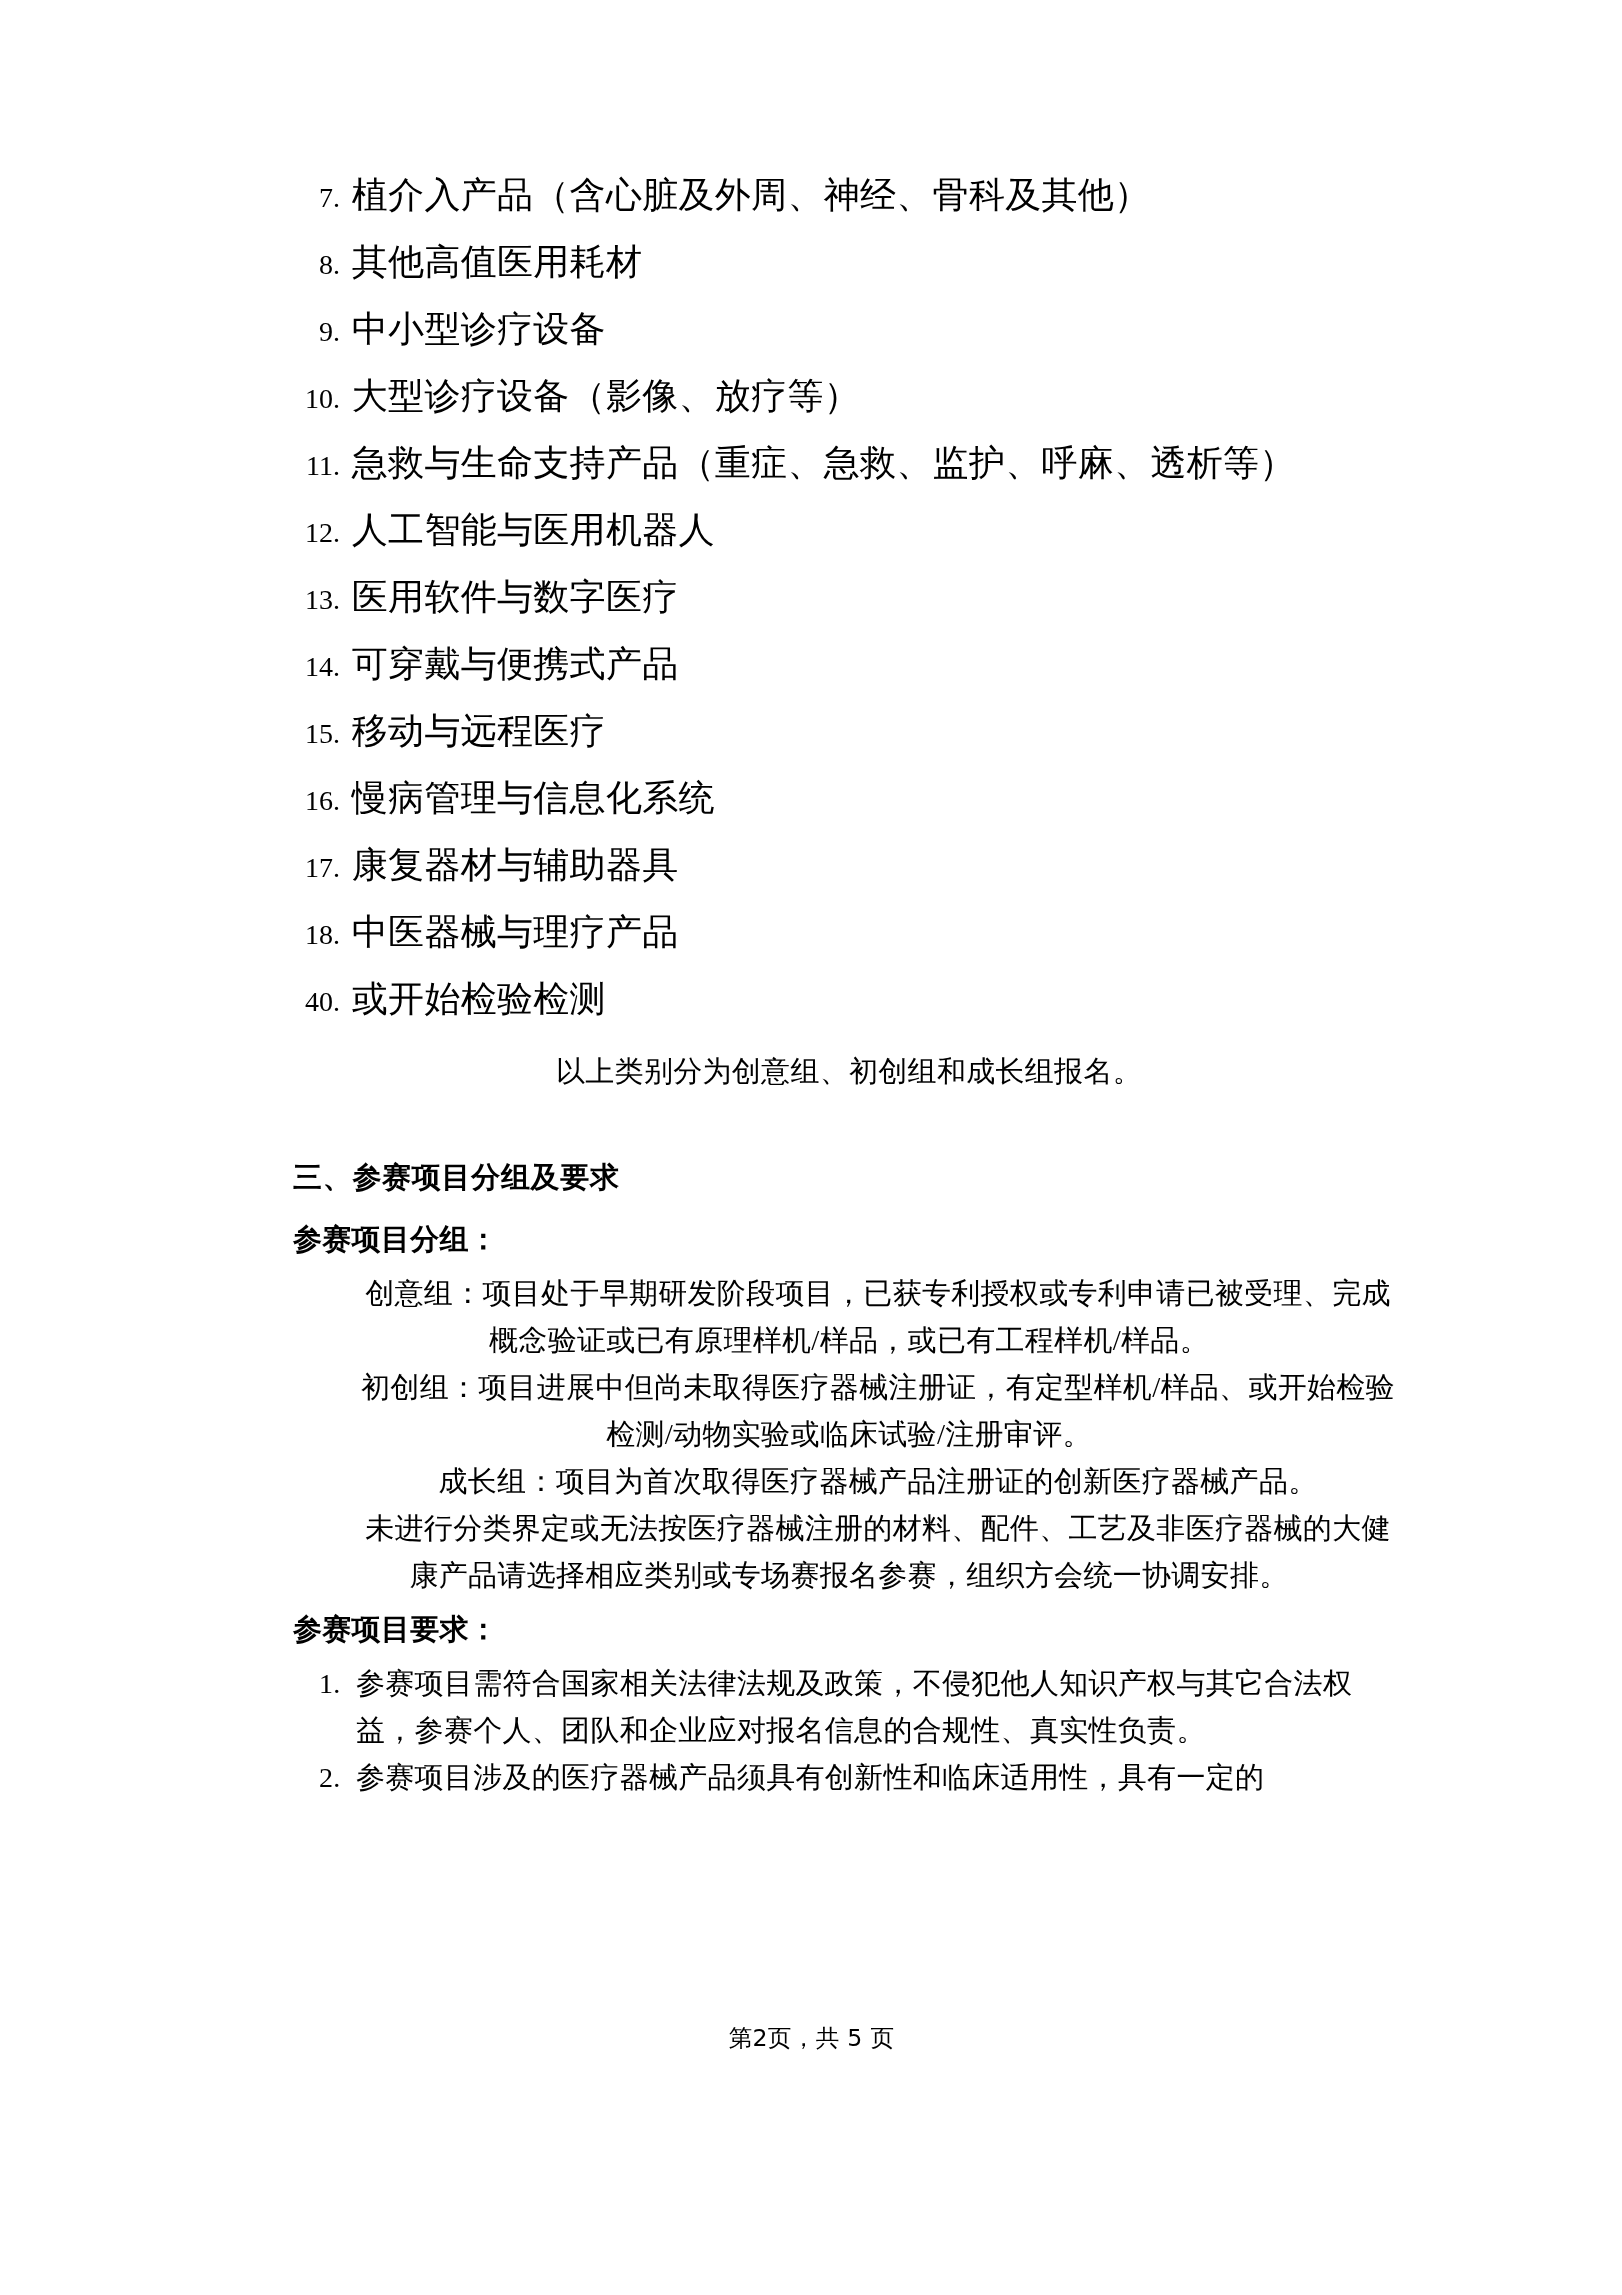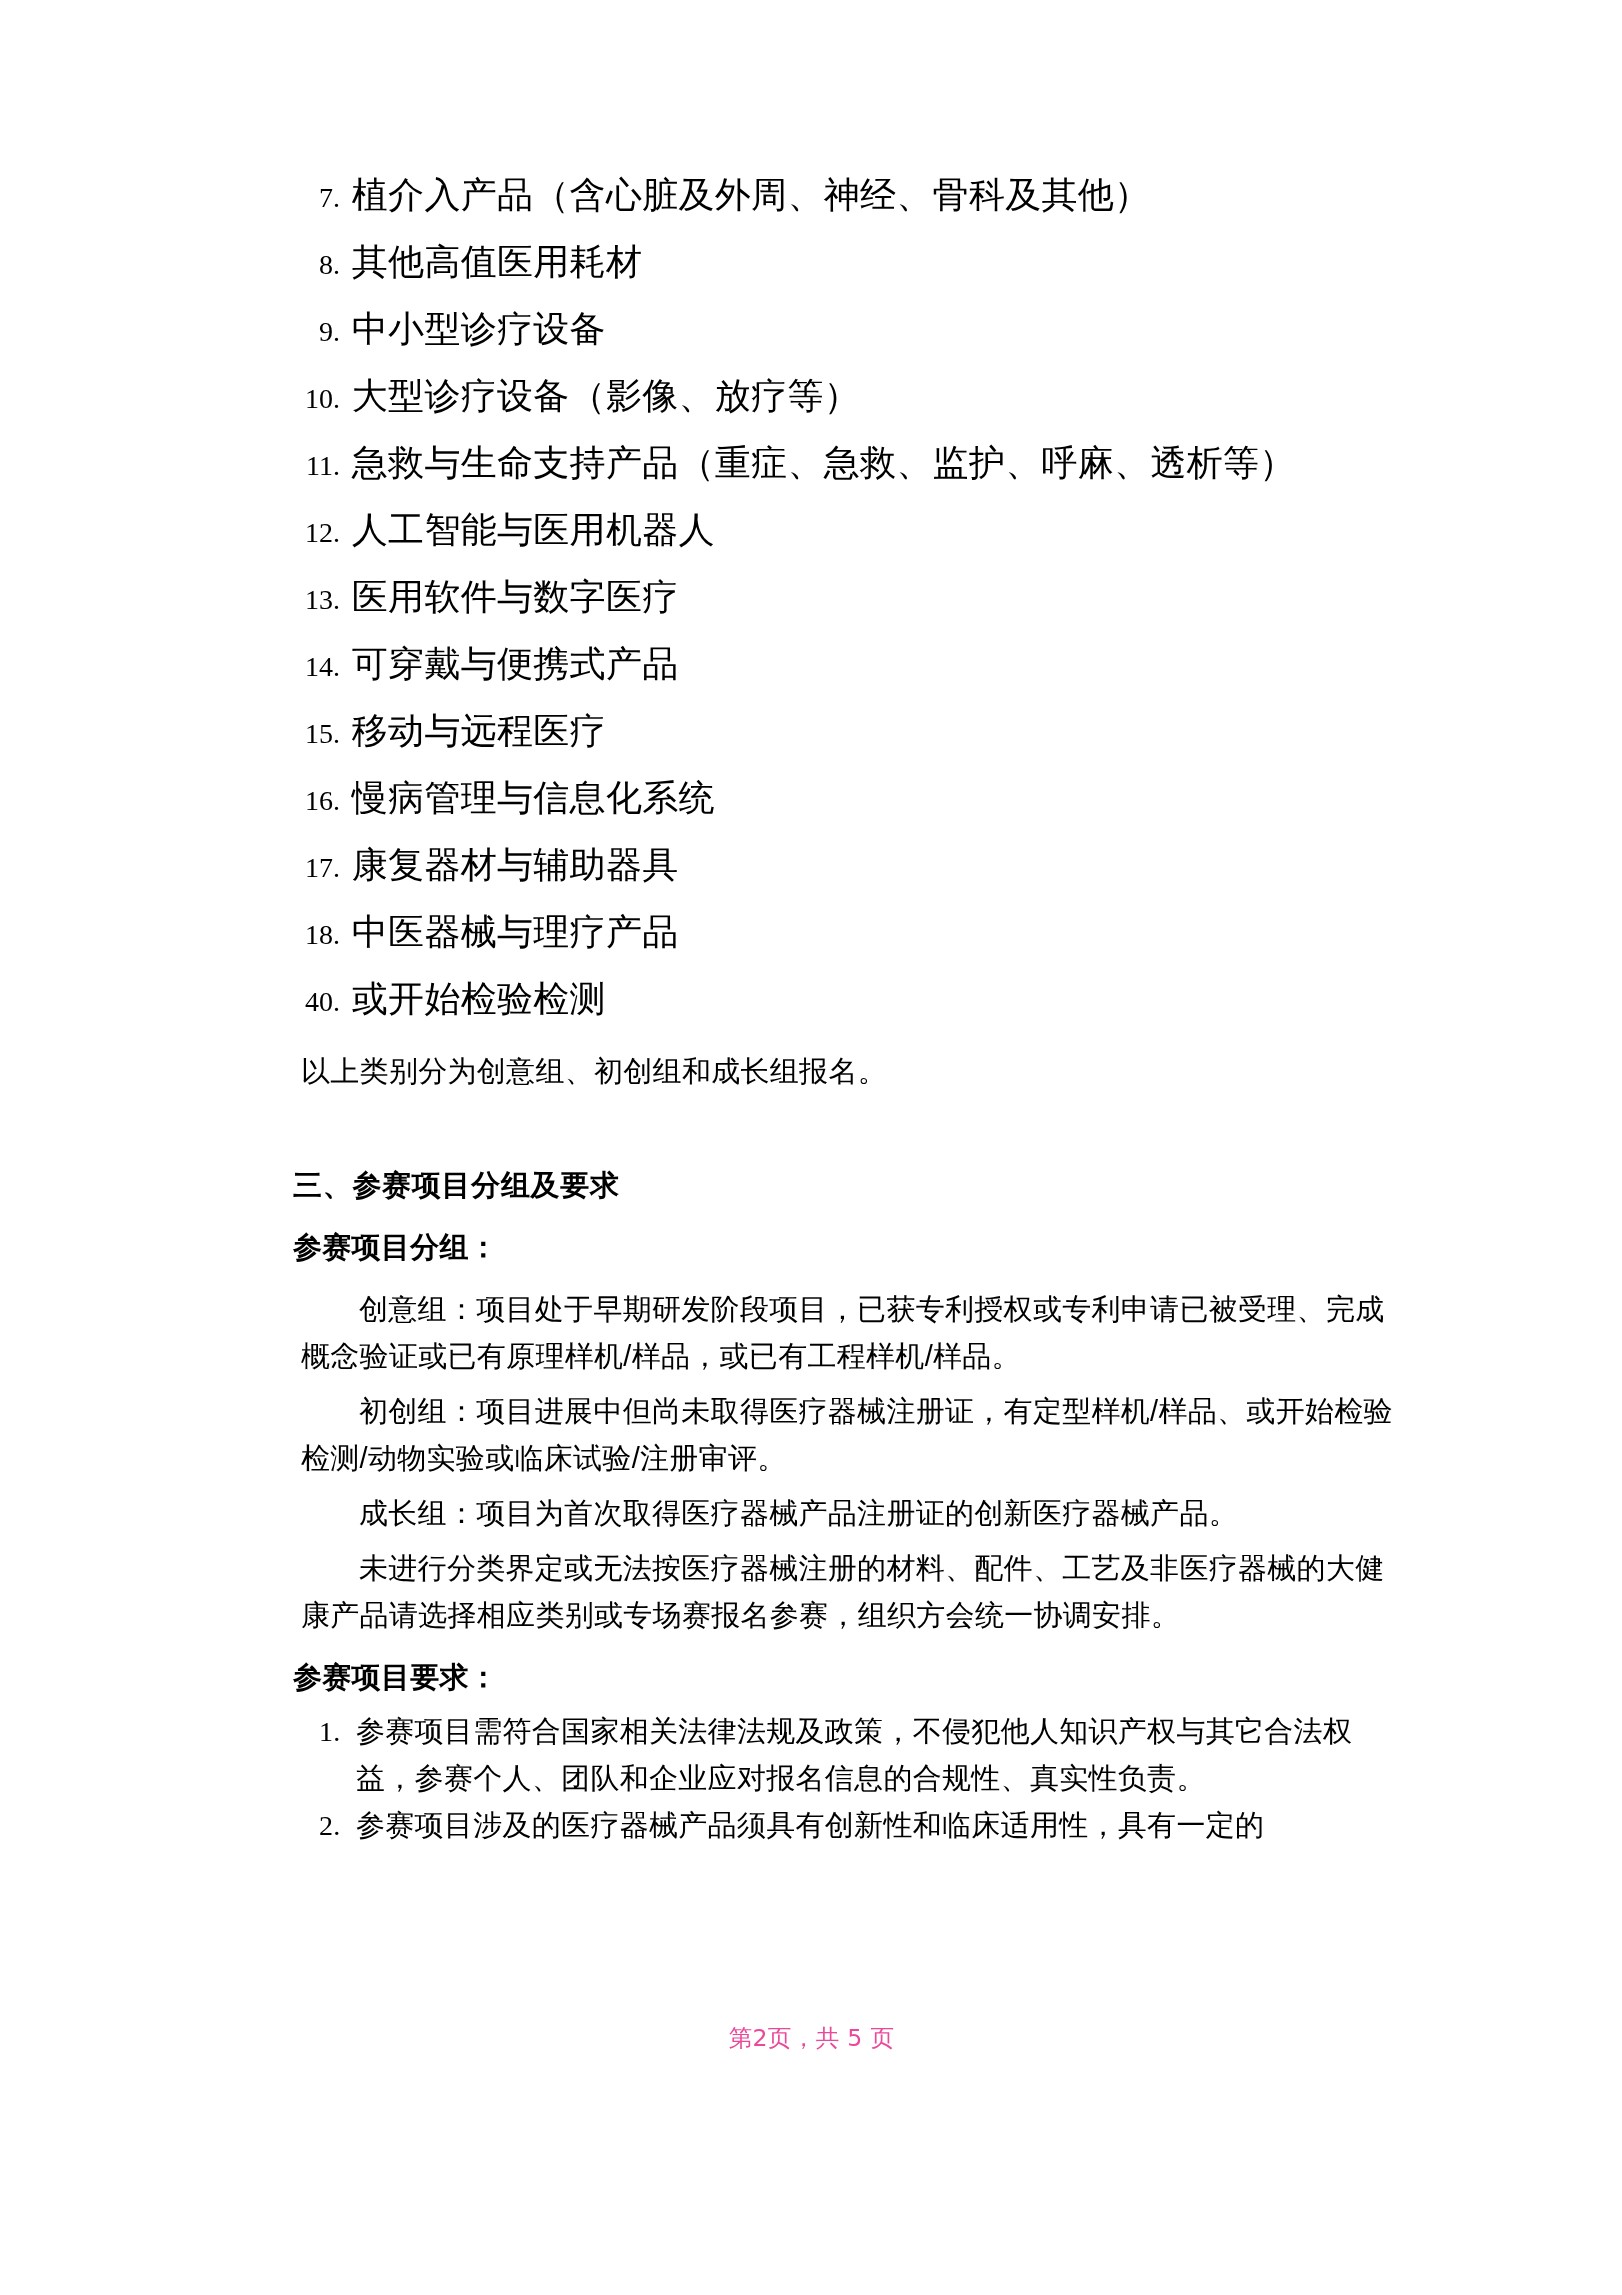--- a/index.html
+++ b/index.html
@@ -42,25 +42,26 @@
     padding-right: 11.8px;
     font-family: "Liberation Serif", serif;
     font-size: 28px;
   }
   .item-text {
     font-family: "DejaVu Sans", sans-serif;
     font-size: 36px;
     letter-spacing: 0.3px;
   }
   .para {
-    font-family: Liberation Sans, sans-serif;
+    font-family: Liberation Serif, serif;
     font-size: 29px;
     line-height: 1.62;
-    margin: 8px;
-    letter-spacing: 0.3px;
+    margin: 0;
+    letter-spacing: 0.3px;
+    text-align: center;
   }
   .para-indent {
     text-indent: 58px;
   }
   .para-note {
     margin-top: 6.5px;
   }
   .section-heading {
     font-family: "DejaVu Sans", sans-serif;
     font-weight: bold;
@@ -98,21 +99,21 @@
     flex: 1;
   }
   .footer {
     position: absolute;
     left: 0;
     top: 2022px;
     width: 1623px;
     text-align: center;
     font-family: "DejaVu Sans", sans-serif;
     font-size: 23.6px;
-    color: #ec4899;
+    color: #000000;
     letter-spacing: 0.3px;
   }
 </style>
 </head>
 <body>
 
 <div class="page">
   <div class="content">
 
     <ul class="numbered-list">

